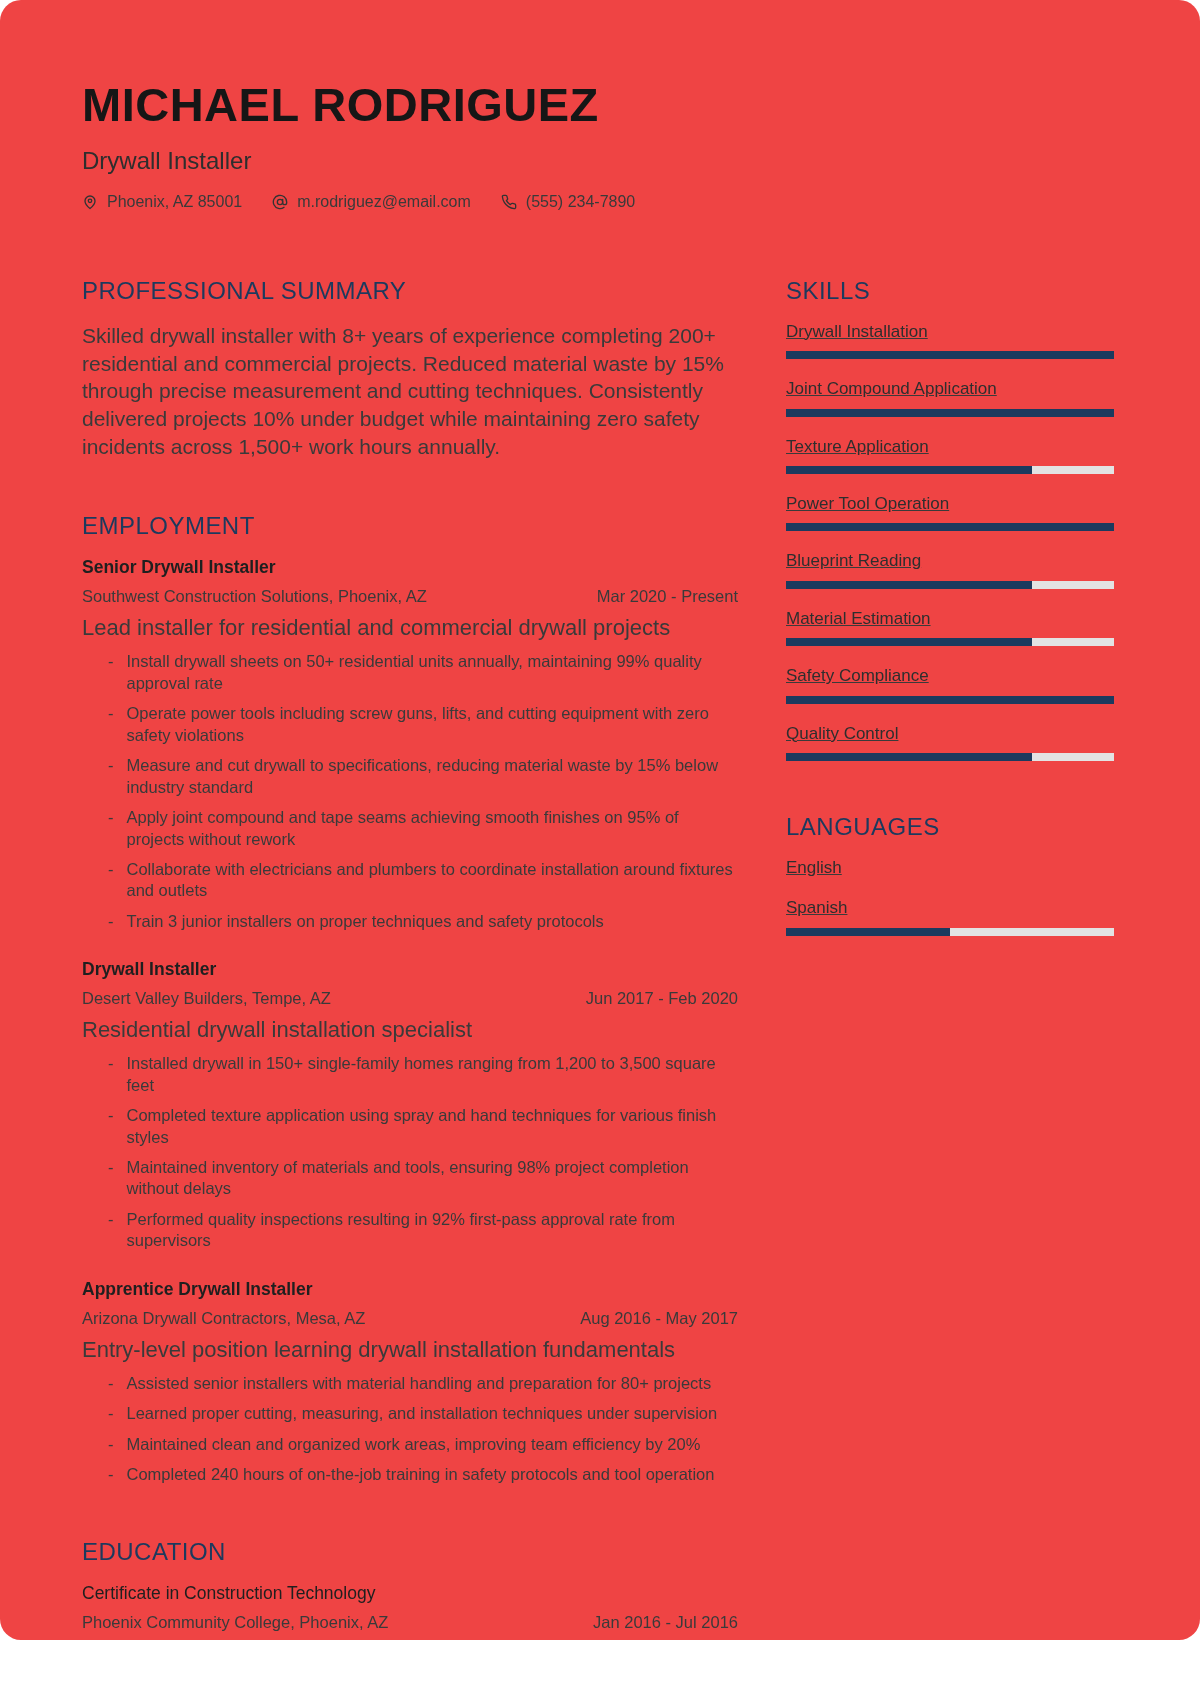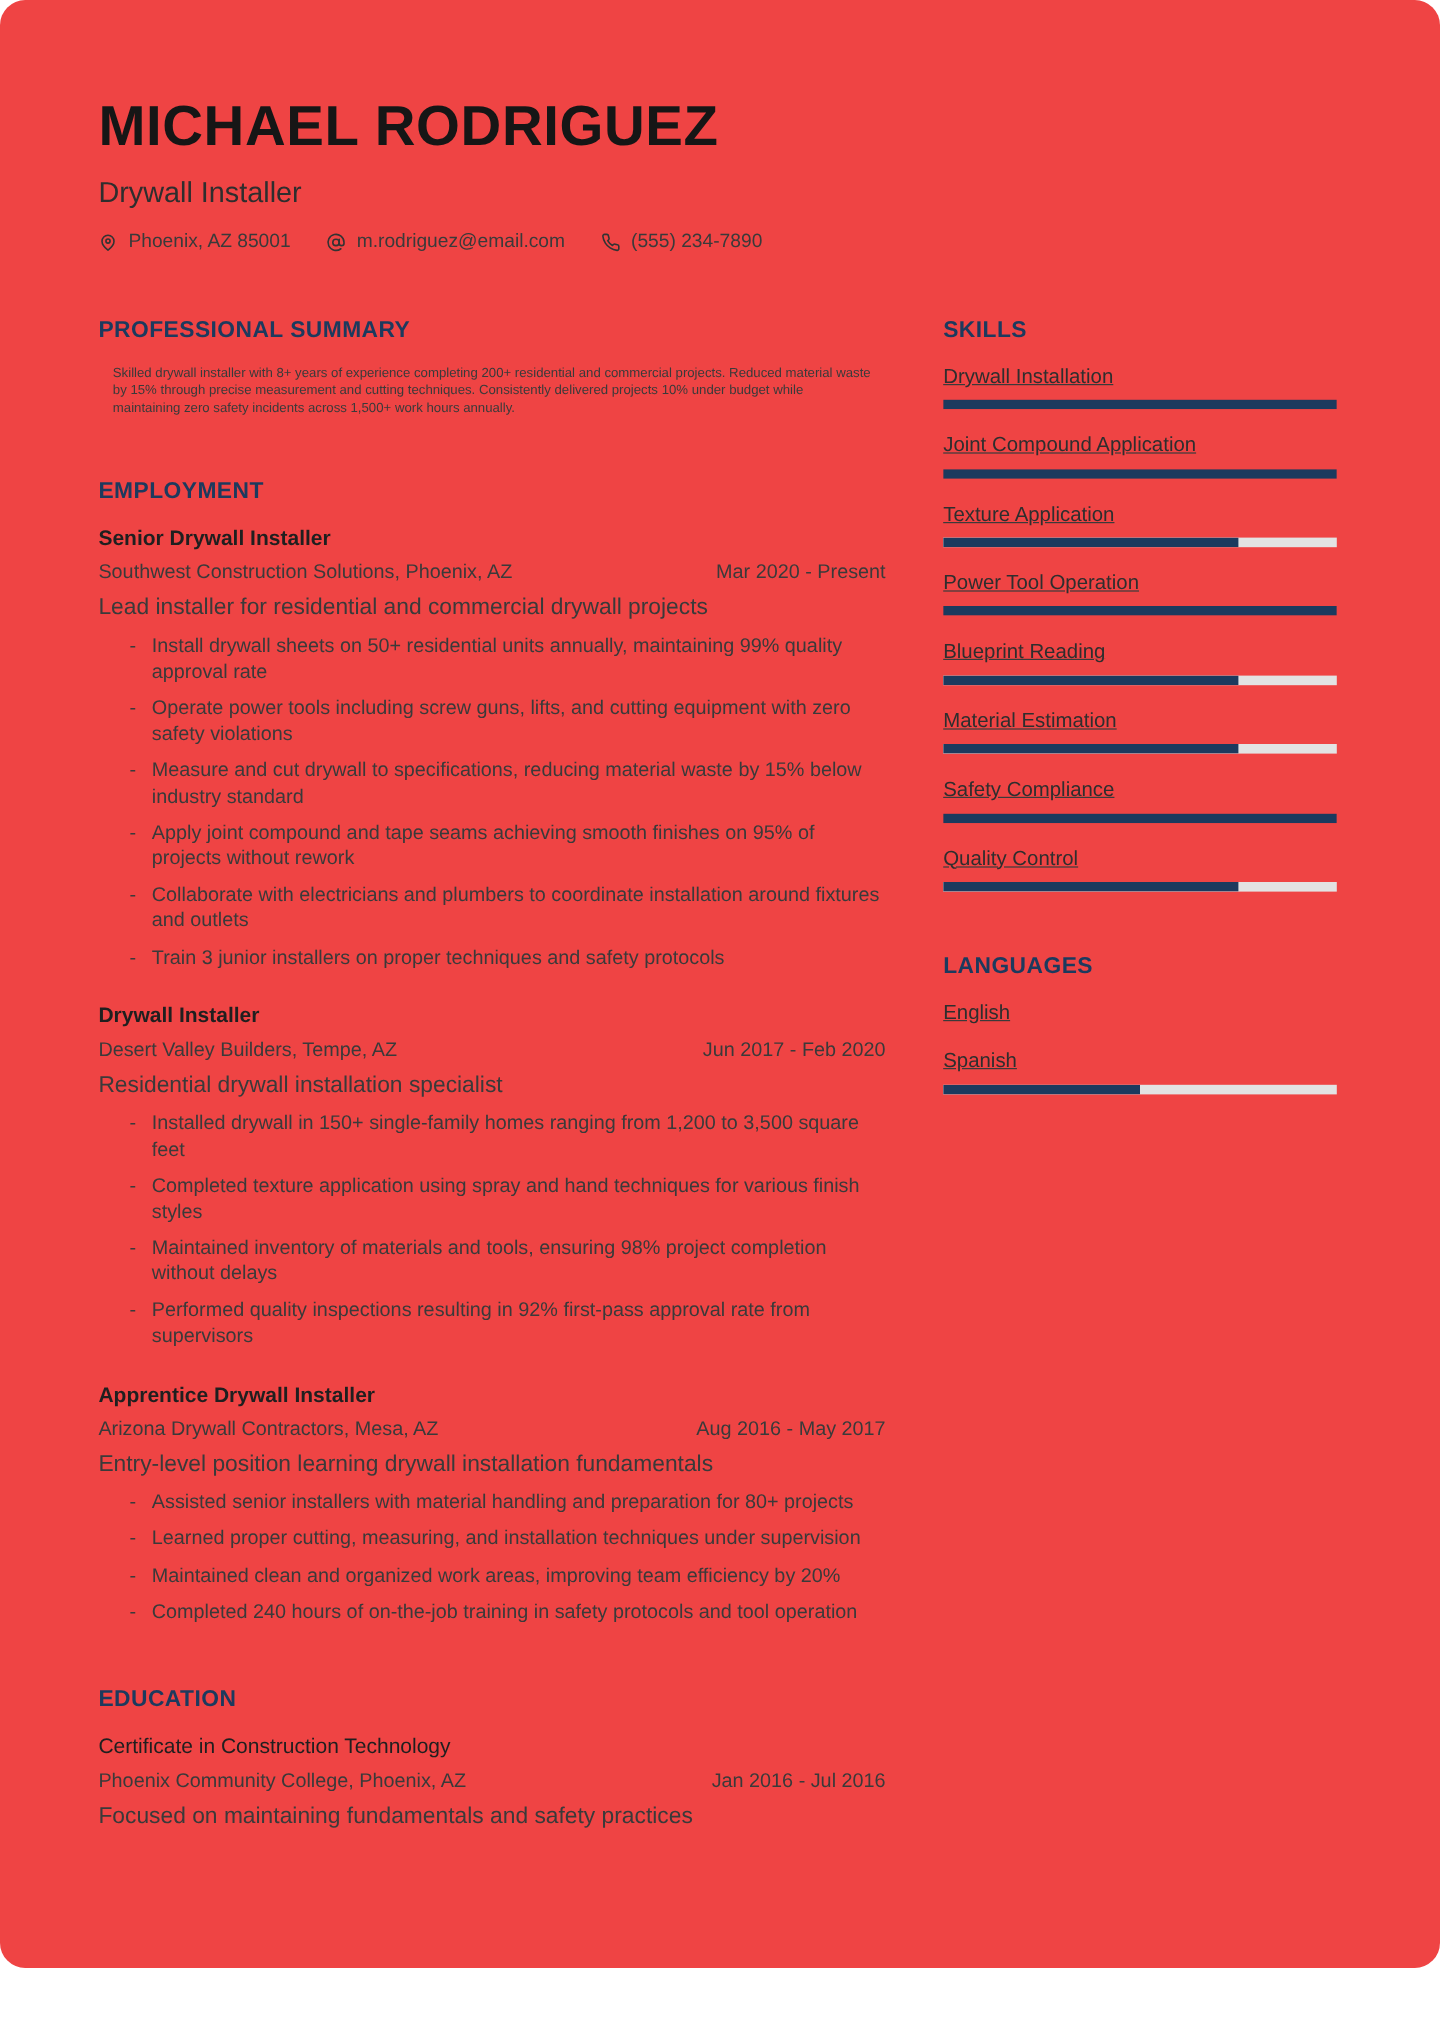--- a/index.html
+++ b/index.html
@@ -46,32 +46,32 @@
   }
   .contact-item { display: flex; align-items: center; gap: 9px; }
   .contact-item svg { display: block; }
 
   
   .columns { display: flex; gap: 48px; margin-top: 54px; }
   .col-left { flex: 0 0 656px; width: 656px; }
   .col-right { flex: 1 1 auto; min-width: 0; }
 
   .section-heading {
-    margin: 0 0 17px 0;
-    font-size: 19px;
-    font-weight: 700;
+    margin: 12px 0 17px 0;
+    font-size: 24px;
+    font-weight: 400;
     letter-spacing: 0.02em;
     color: #1c3a5e;
   }
   .section { margin: 0; }
   .section + .section { margin-top: 52px; }
 
   .summary-text {
-    margin: 12px;
-    font-size: 11px;
+    margin: 0;
+    font-size: 21px;
     line-height: 1.32;
     color: #3a3a3a;
   }
 
   
   .job { margin-bottom: 27px; }
   .job:last-of-type { margin-bottom: 0; }
   .job-title {
     font-size: 17.5px;
     font-weight: 700;
@@ -81,21 +81,21 @@
   .job-meta {
     display: flex;
     justify-content: space-between;
     align-items: baseline;
     gap: 16px;
     font-size: 16.5px;
     color: #3a3a3a;
     margin-bottom: 9px;
   }
   .job-dates { white-space: nowrap; }
-  .job-desc { font-size: 19px; color: #3a3a3a; margin-bottom: 10px; }
+  .job-desc { font-size: 22px; color: #3a3a3a; margin-bottom: 10px; }
   ul.bullets { list-style: none; margin: 0; padding: 0; }
   ul.bullets li {
     display: flex;
     gap: 13px;
     padding-left: 26px;
     margin-bottom: 9px;
     font-size: 16.5px;
     line-height: 1.3;
     color: #3a3a3a;
   }

